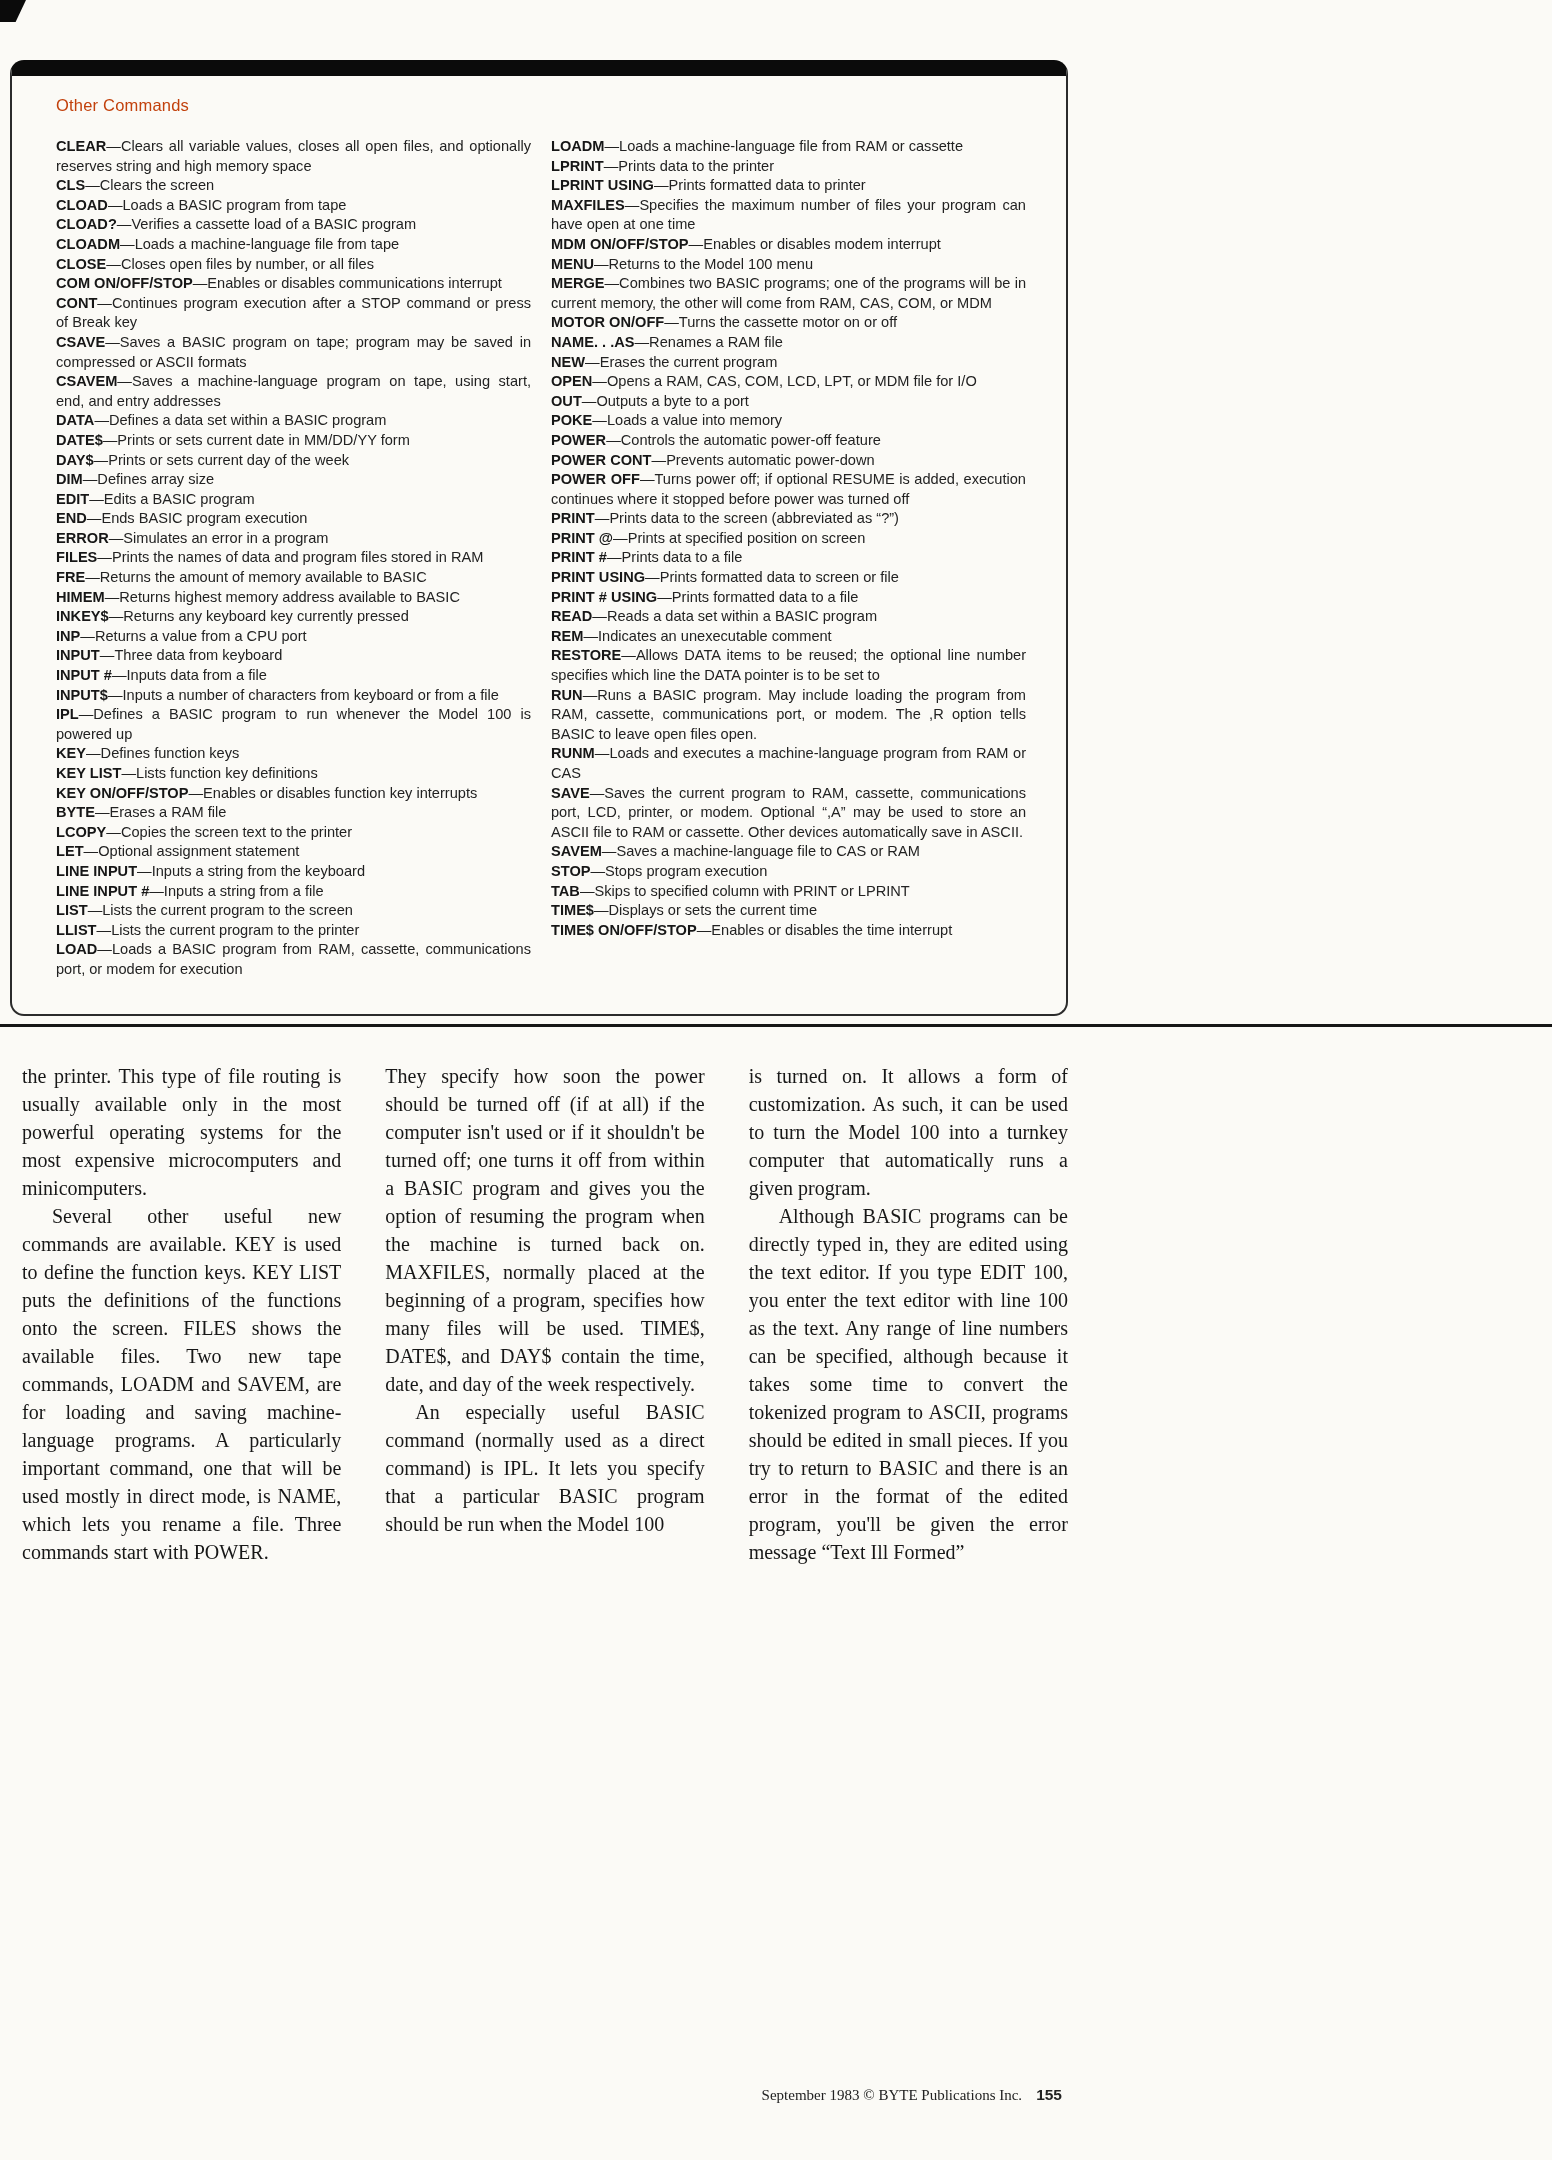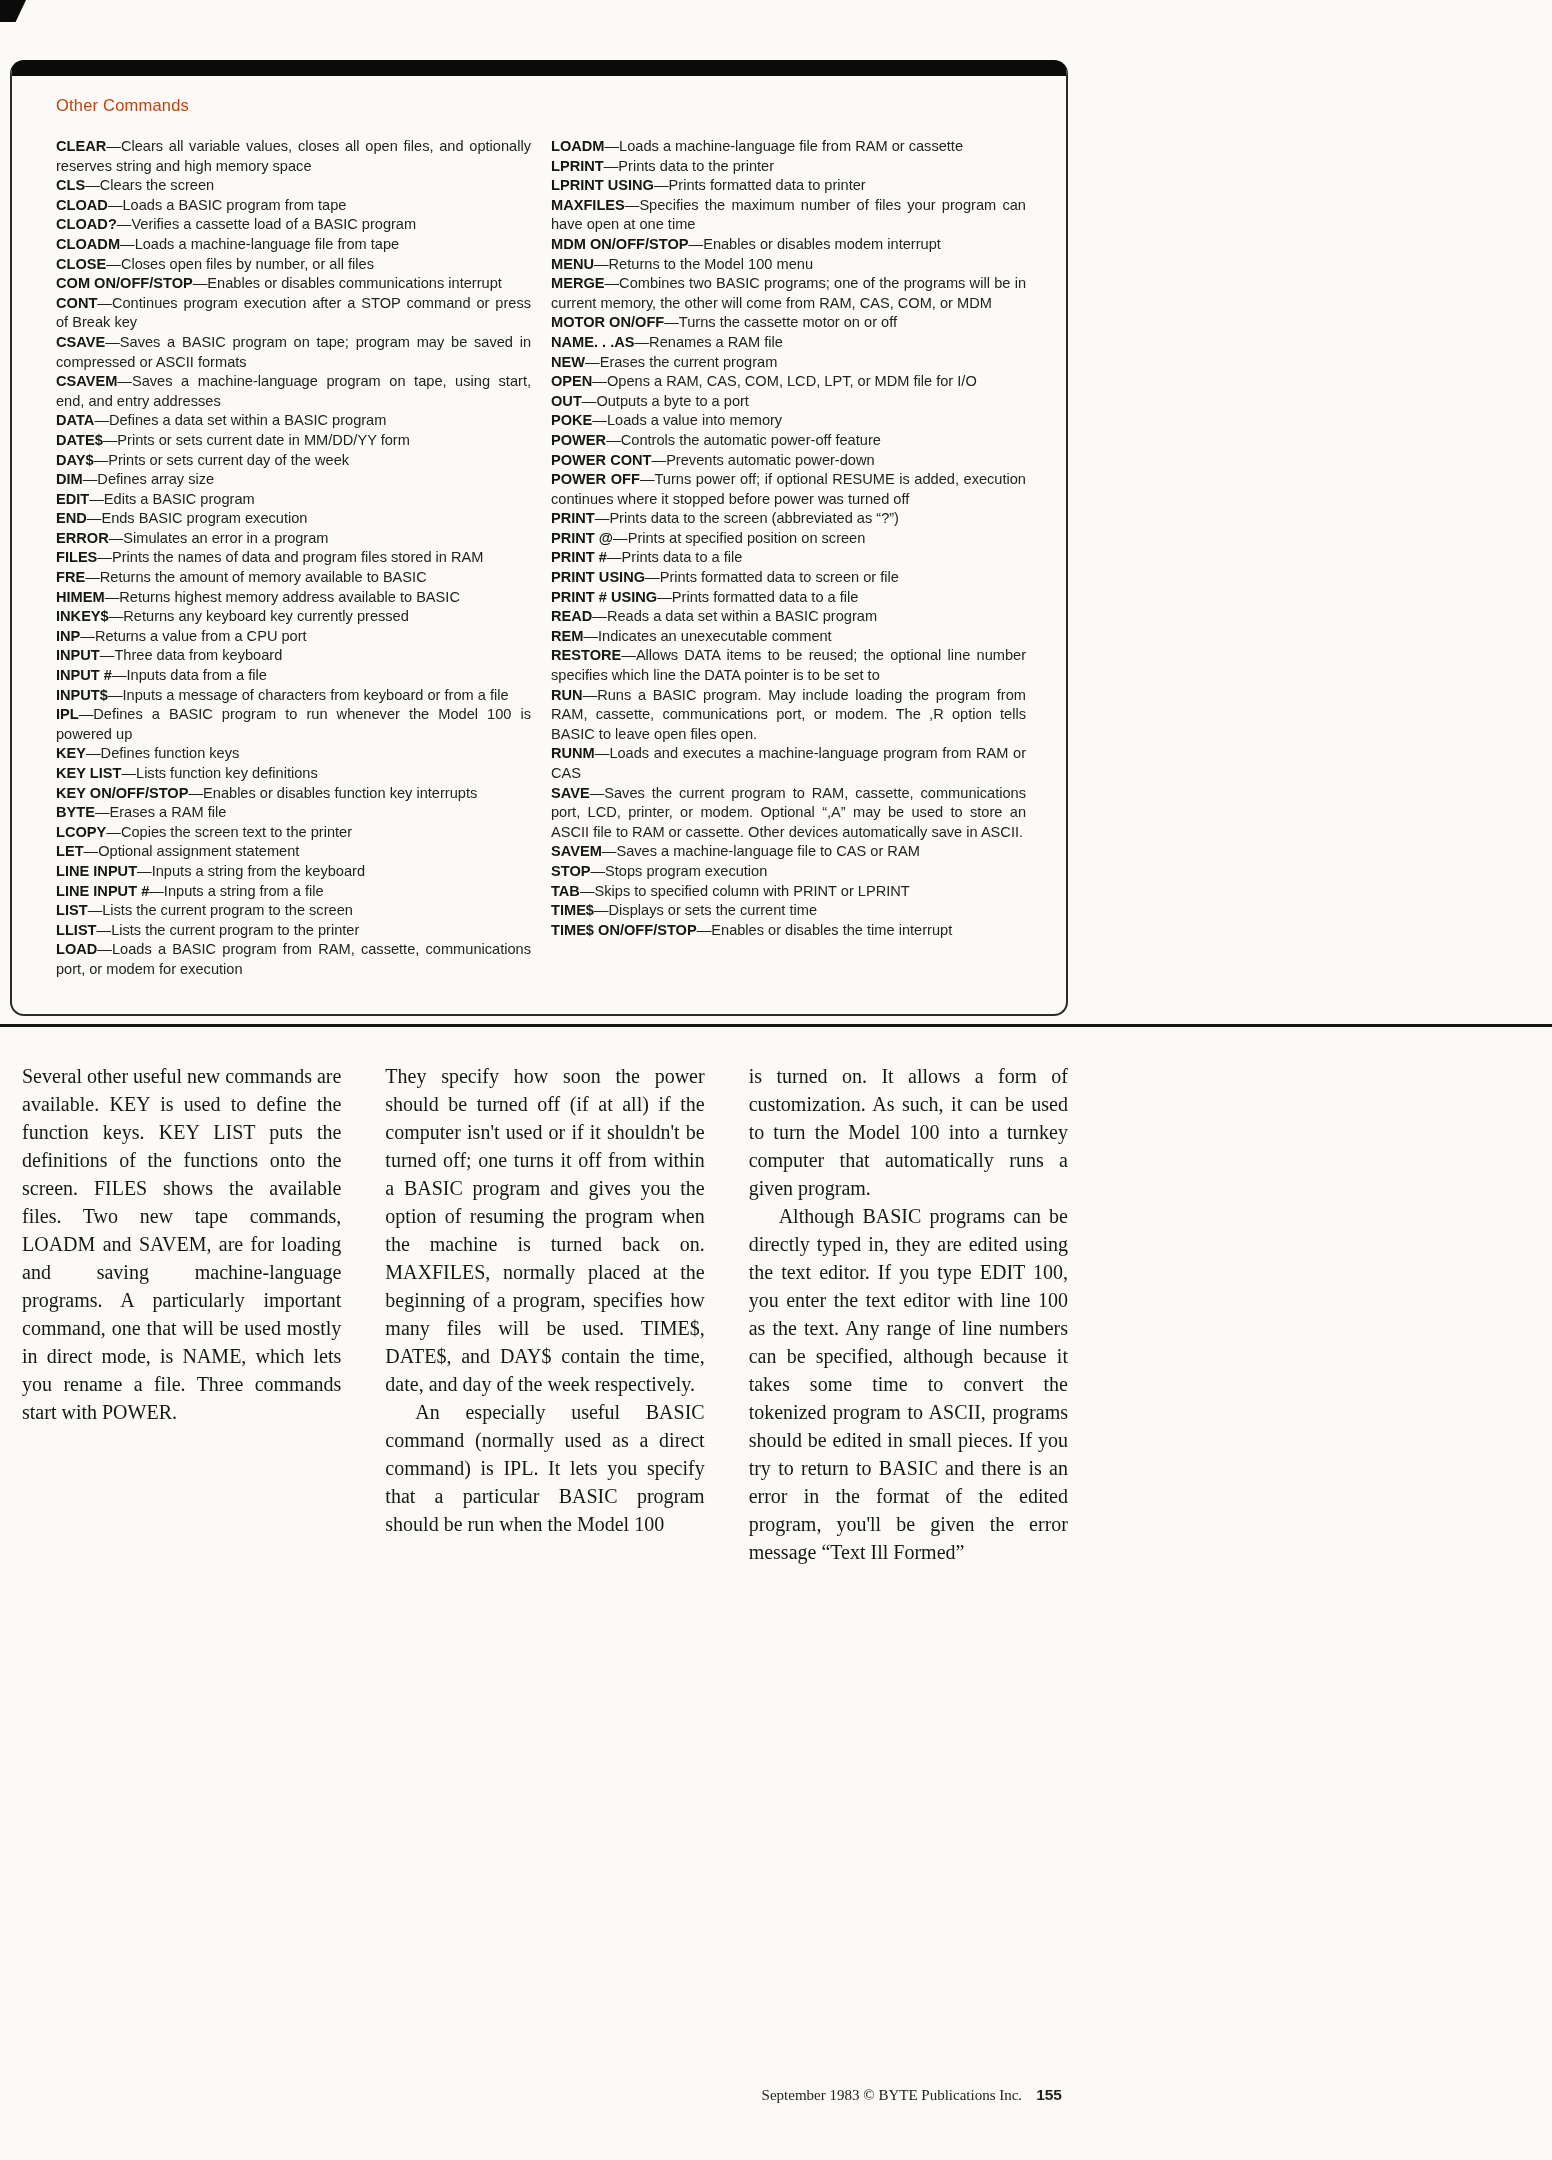--- a/index.html
+++ b/index.html
@@ -136,21 +136,21 @@
           <p class="cmd"><b>HIMEM</b><span>—Returns highest memory address available to BASIC</span></p>
 
           <p class="cmd"><b>INKEY$</b><span>—Returns any keyboard key currently pressed</span></p>
 
           <p class="cmd"><b>INP</b><span>—Returns a value from a CPU port</span></p>
 
           <p class="cmd"><b>INPUT</b><span>—Three data from keyboard</span></p>
 
           <p class="cmd"><b>INPUT #</b><span>—Inputs data from a file</span></p>
 
-          <p class="cmd"><b>INPUT$</b><span>—Inputs a message of characters from keyboard or from a file</span></p>
+          <p class="cmd"><b>INPUT$</b><span>—Inputs a number of characters from keyboard or from a file</span></p>
 
           <p class="cmd"><b>IPL</b><span>—Defines a BASIC program to run whenever the Model 100 is powered up</span></p>
 
           <p class="cmd"><b>KEY</b><span>—Defines function keys</span></p>
 
           <p class="cmd"><b>KEY LIST</b><span>—Lists function key definitions</span></p>
 
           <p class="cmd"><b>KEY ON/OFF/STOP</b><span>—Enables or disables function key interrupts</span></p>
 
           <p class="cmd"><b>BYTE</b><span>—Erases a RAM file</span></p>
@@ -236,20 +236,21 @@
           <p class="cmd"><b>TIME$ ON/OFF/STOP</b><span>—Enables or disables the time interrupt</span></p>
         </div>
     </div>
   </div>
 
   <div class="rule"></div>
 
   <div class="article">
     <div class="article-col">
 
+        <p class="para">the printer. This type of file routing is usually available only in the most powerful operating systems for the most expensive microcomputers and minicomputers.</p>
 
         <p class="para">Several other useful new commands are available. KEY is used to define the function keys. KEY LIST puts the definitions of the functions onto the screen. FILES shows the available files. Two new tape commands, LOADM and SAVEM, are for loading and saving machine-language programs. A particularly important command, one that will be used mostly in direct mode, is NAME, which lets you rename a file. Three commands start with POWER.</p>
       </div>
     <div class="article-col">
 
         <p class="para">They specify how soon the power should be turned off (if at all) if the computer isn't used or if it shouldn't be turned off; one turns it off from within a BASIC program and gives you the option of resuming the program when the machine is turned back on. MAXFILES, normally placed at the beginning of a program, specifies how many files will be used. TIME$, DATE$, and DAY$ contain the time, date, and day of the week respectively.</p>
 
         <p class="para">An especially useful BASIC command (normally used as a direct command) is IPL. It lets you specify that a particular BASIC program should be run when the Model 100</p>
       </div>
     <div class="article-col">

